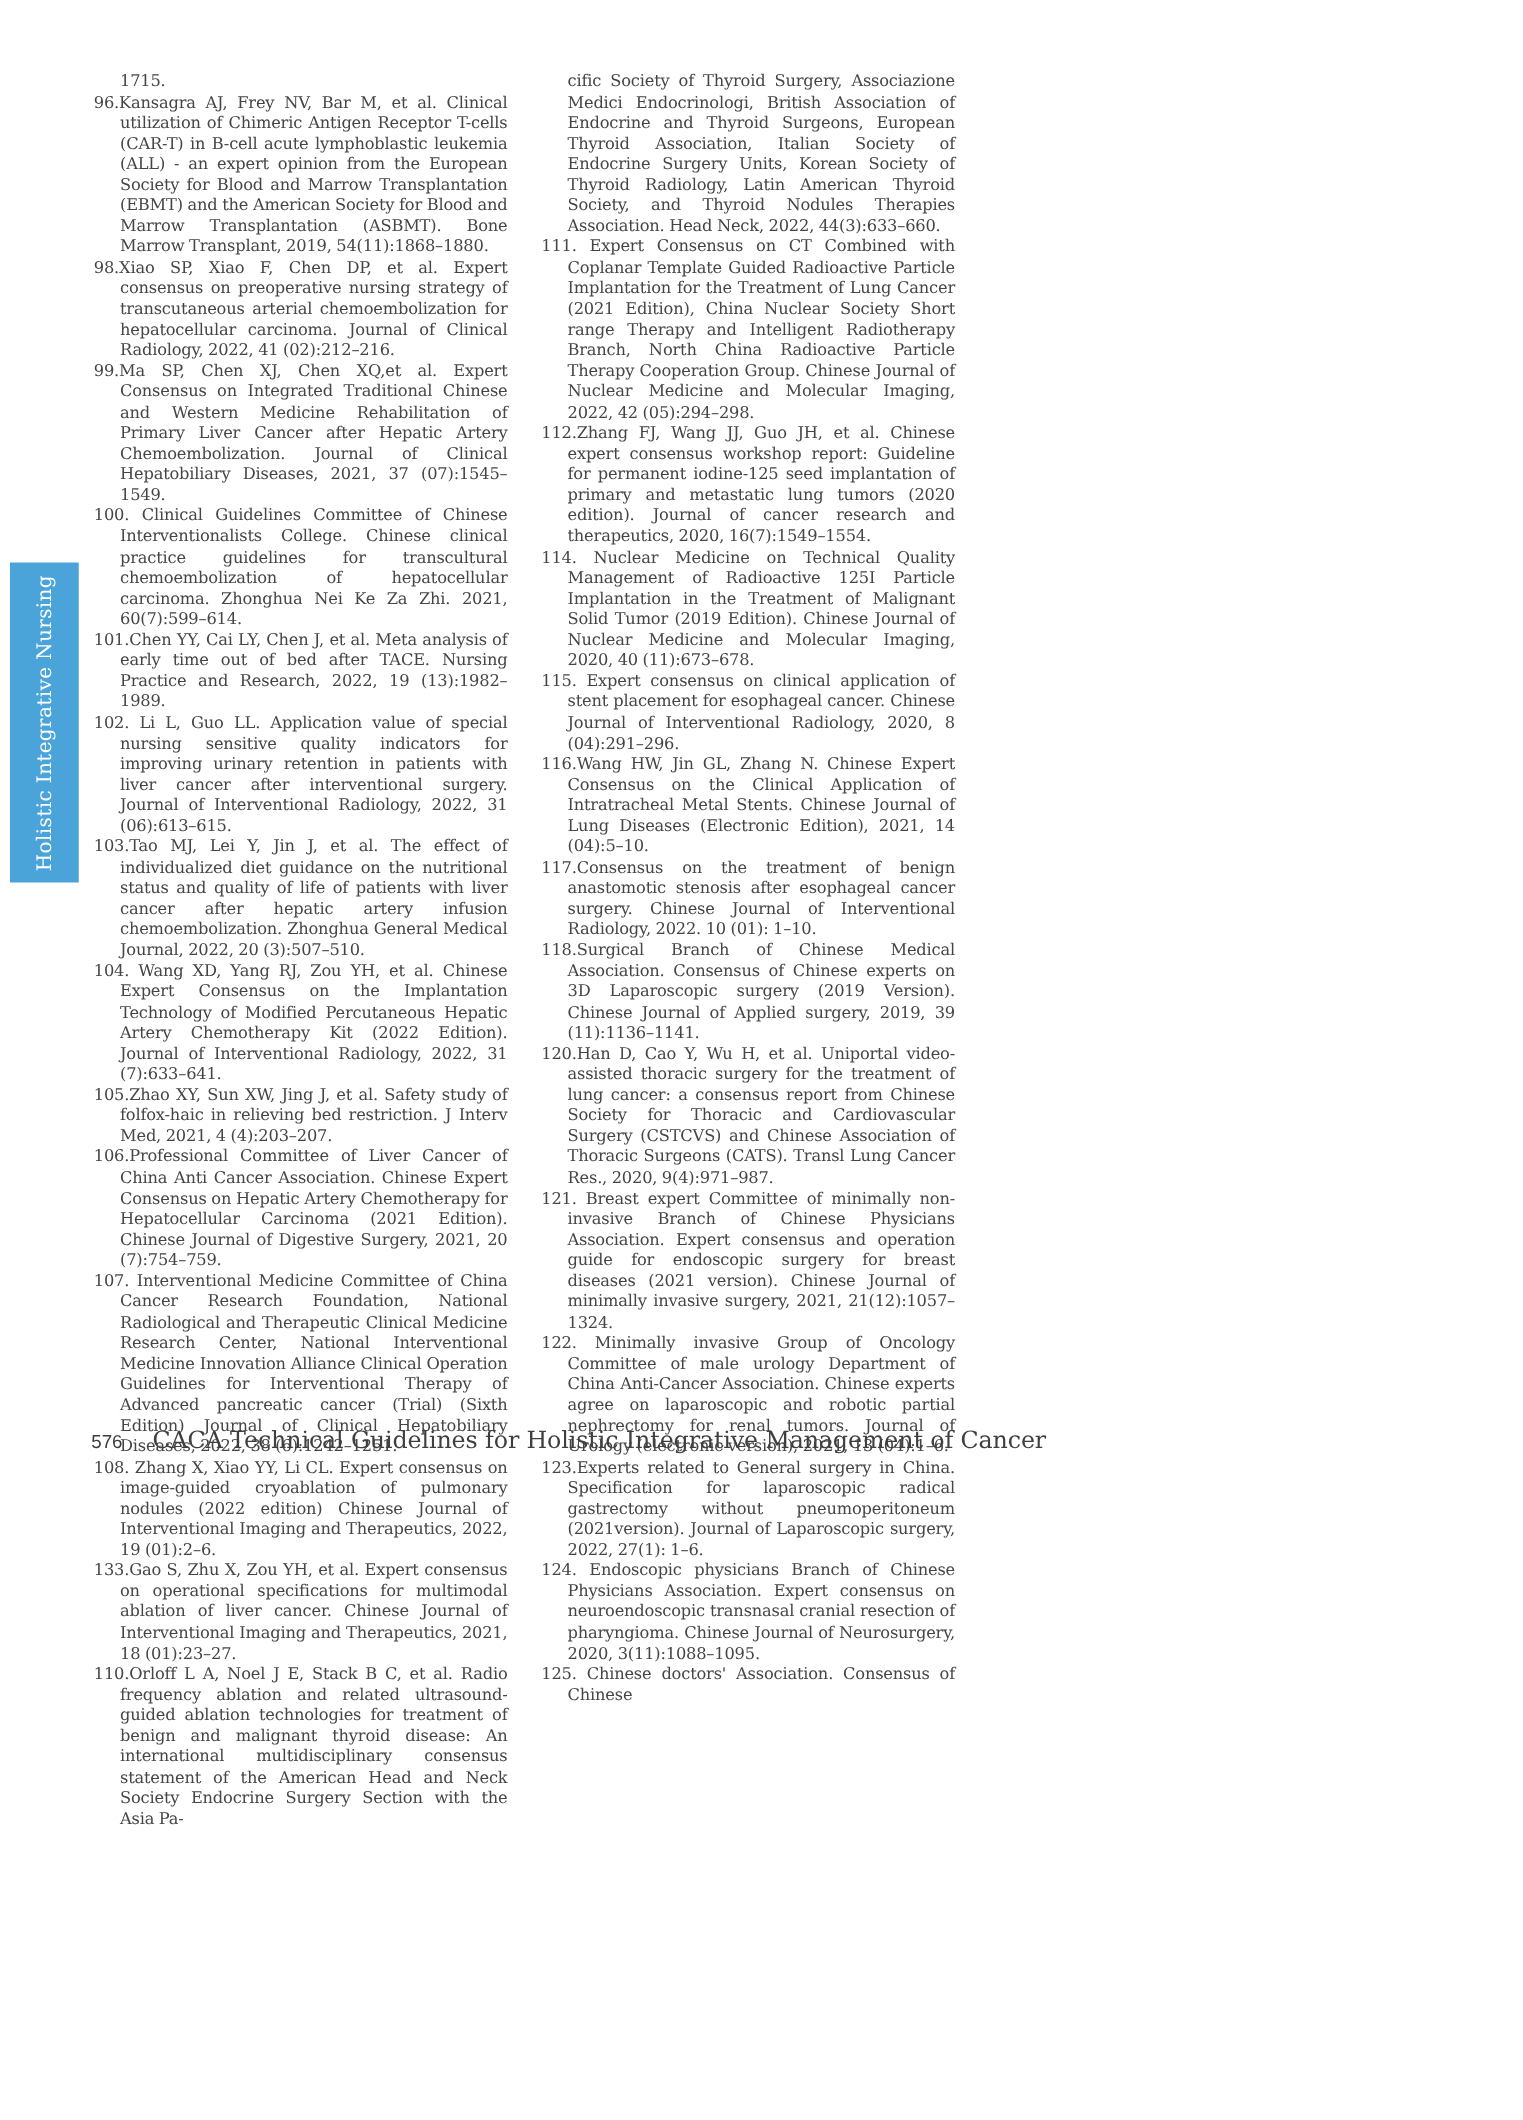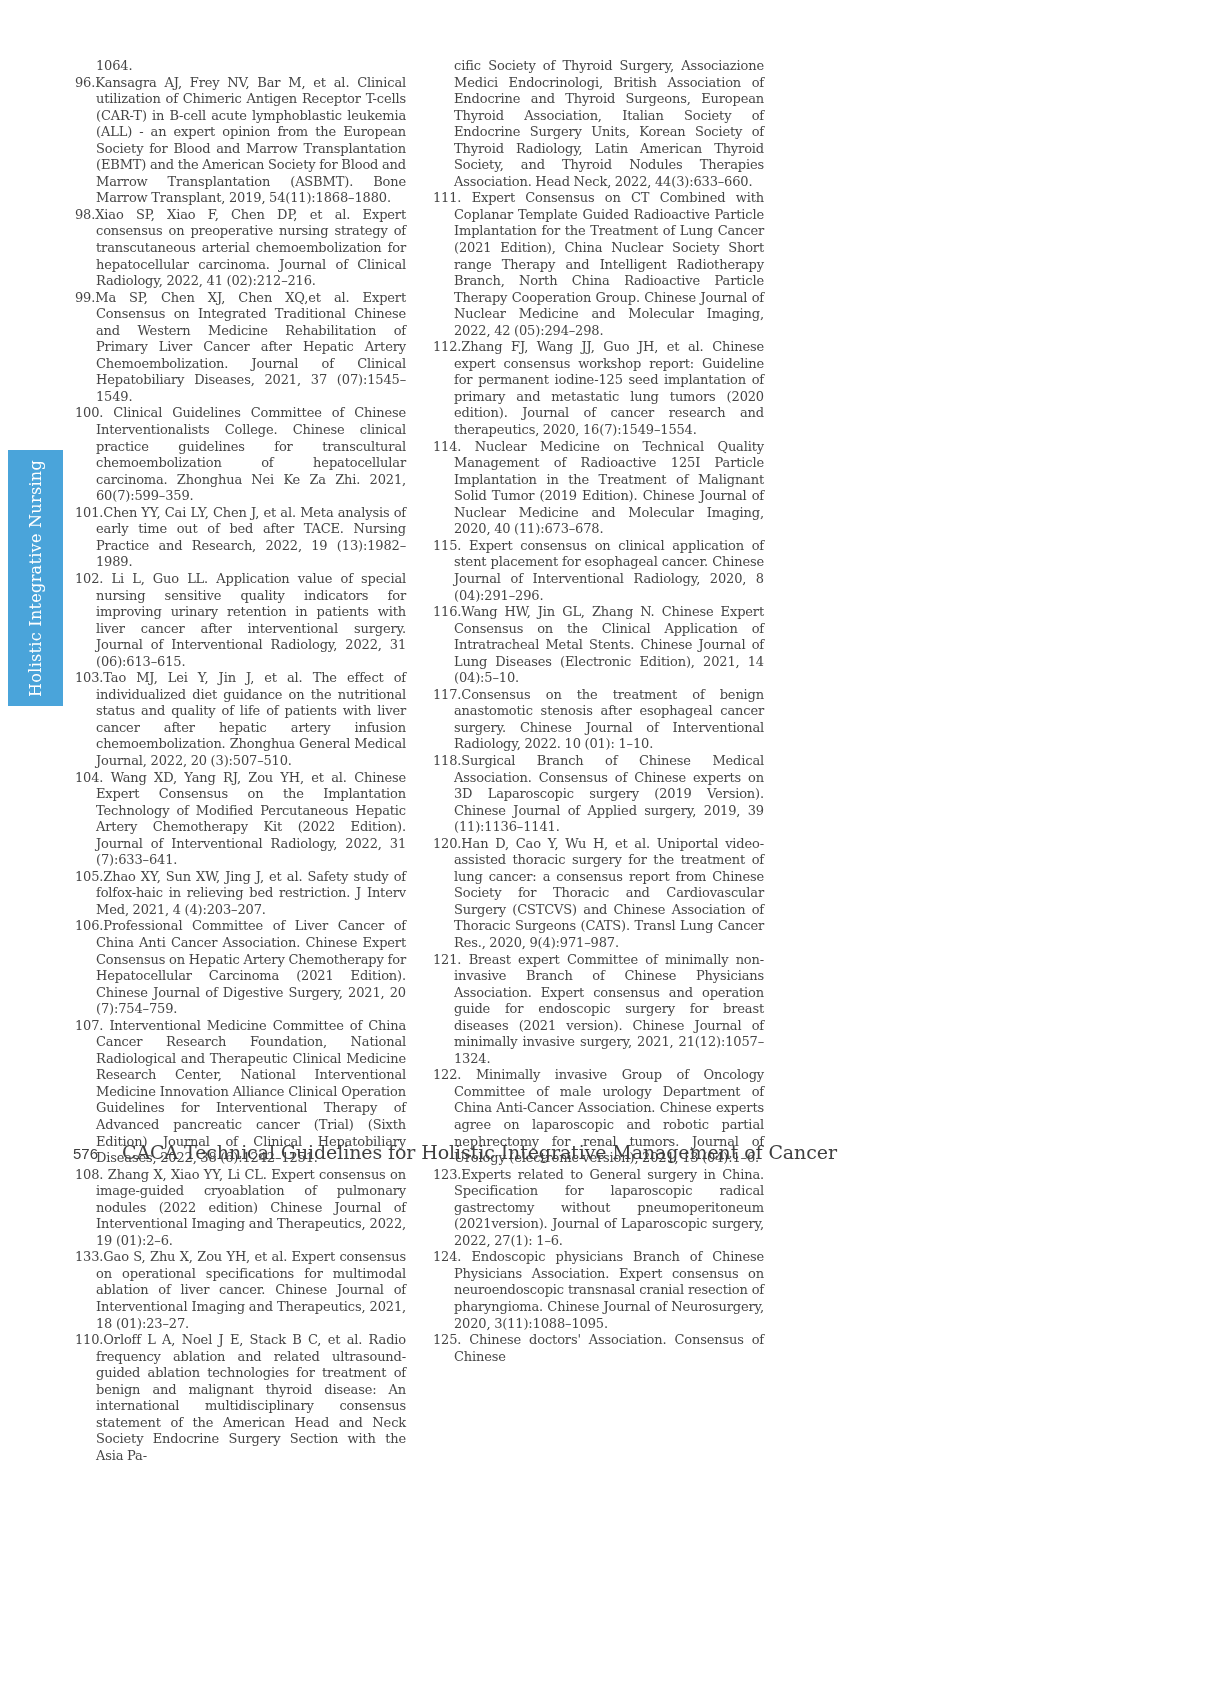--- a/index.html
+++ b/index.html
@@ -70,25 +70,25 @@
 <body>
 
 <div class="page">
 
   <div class="sidebar-tab" id="sidebar-tab" style="background: rgb(74, 164, 218); color: rgb(255, 255, 255);">
     <span class="vtext">Holistic Integrative Nursing</span>
   </div>
 
   <div class="content">
     <div class="ref-col" id="left-col">
-        <p class="cont">1064.</p>
+        <p class="cont">1715.</p>
         <p class="ref">96.Kansagra AJ, Frey NV, Bar M, et al. Clinical utilization of Chimeric Antigen Receptor T-cells (CAR-T) in B-cell acute lymphoblastic leukemia (ALL) - an expert opinion from the European Society for Blood and Marrow Transplantation (EBMT) and the American Society for Blood and Marrow Transplantation (ASBMT). Bone Marrow Transplant, 2019, 54(11):1868–1880.</p>
         <p class="ref">98.Xiao SP, Xiao F, Chen DP, et al. Expert consensus on preoperative nursing strategy of transcutaneous arterial chemoembolization for hepatocellular carcinoma. Journal of Clinical Radiology, 2022, 41 (02):212–216.</p>
         <p class="ref">99.Ma SP, Chen XJ, Chen XQ,et al. Expert Consensus on Integrated Traditional Chinese and Western Medicine Rehabilitation of Primary Liver Cancer after Hepatic Artery Chemoembolization. Journal of Clinical Hepatobiliary Diseases, 2021, 37 (07):1545–1549.</p>
-        <p class="ref">100. Clinical Guidelines Committee of Chinese Interventionalists College. Chinese clinical practice guidelines for transcultural chemoembolization of hepatocellular carcinoma. Zhonghua Nei Ke Za Zhi. 2021, 60(7):599–359.</p>
+        <p class="ref">100. Clinical Guidelines Committee of Chinese Interventionalists College. Chinese clinical practice guidelines for transcultural chemoembolization of hepatocellular carcinoma. Zhonghua Nei Ke Za Zhi. 2021, 60(7):599–614.</p>
         <p class="ref">101.Chen YY, Cai LY, Chen J, et al. Meta analysis of early time out of bed after TACE. Nursing Practice and Research, 2022, 19 (13):1982–1989.</p>
         <p class="ref">102. Li L, Guo LL. Application value of special nursing sensitive quality indicators for improving urinary retention in patients with liver cancer after interventional surgery. Journal of Interventional Radiology, 2022, 31 (06):613–615.</p>
         <p class="ref">103.Tao MJ, Lei Y, Jin J, et al. The effect of individualized diet guidance on the nutritional status and quality of life of patients with liver cancer after hepatic artery infusion chemoembolization. Zhonghua General Medical Journal, 2022, 20 (3):507–510.</p>
         <p class="ref">104. Wang XD, Yang RJ, Zou YH, et al. Chinese Expert Consensus on the Implantation Technology of Modified Percutaneous Hepatic Artery Chemotherapy Kit (2022 Edition). Journal of Interventional Radiology, 2022, 31 (7):633–641.</p>
         <p class="ref">105.Zhao XY, Sun XW, Jing J, et al. Safety study of folfox-haic in relieving bed restriction. J Interv Med, 2021, 4 (4):203–207.</p>
         <p class="ref">106.Professional Committee of Liver Cancer of China Anti Cancer Association. Chinese Expert Consensus on Hepatic Artery Chemotherapy for Hepatocellular Carcinoma (2021 Edition). Chinese Journal of Digestive Surgery, 2021, 20 (7):754–759.</p>
         <p class="ref">107. Interventional Medicine Committee of China Cancer Research Foundation, National Radiological and Therapeutic Clinical Medicine Research Center, National Interventional Medicine Innovation Alliance Clinical Operation Guidelines for Interventional Therapy of Advanced pancreatic cancer (Trial) (Sixth Edition) Journal of Clinical Hepatobiliary Diseases, 2022, 38 (6):1242–1251.</p>
         <p class="ref">108. Zhang X, Xiao YY, Li CL. Expert consensus on image-guided cryoablation of pulmonary nodules (2022 edition) Chinese Journal of Interventional Imaging and Therapeutics, 2022, 19 (01):2–6.</p>
         <p class="ref">133.Gao S, Zhu X, Zou YH, et al. Expert consensus on operational specifications for multimodal ablation of liver cancer. Chinese Journal of Interventional Imaging and Therapeutics, 2021, 18 (01):23–27.</p>
         <p class="ref">110.Orloff L A, Noel J E, Stack B C, et al. Radio frequency ablation and related ultrasound-guided ablation technologies for treatment of benign and malignant thyroid disease: An international multidisciplinary consensus statement of the American Head and Neck Society Endocrine Surgery Section with the Asia Pa-</p>

